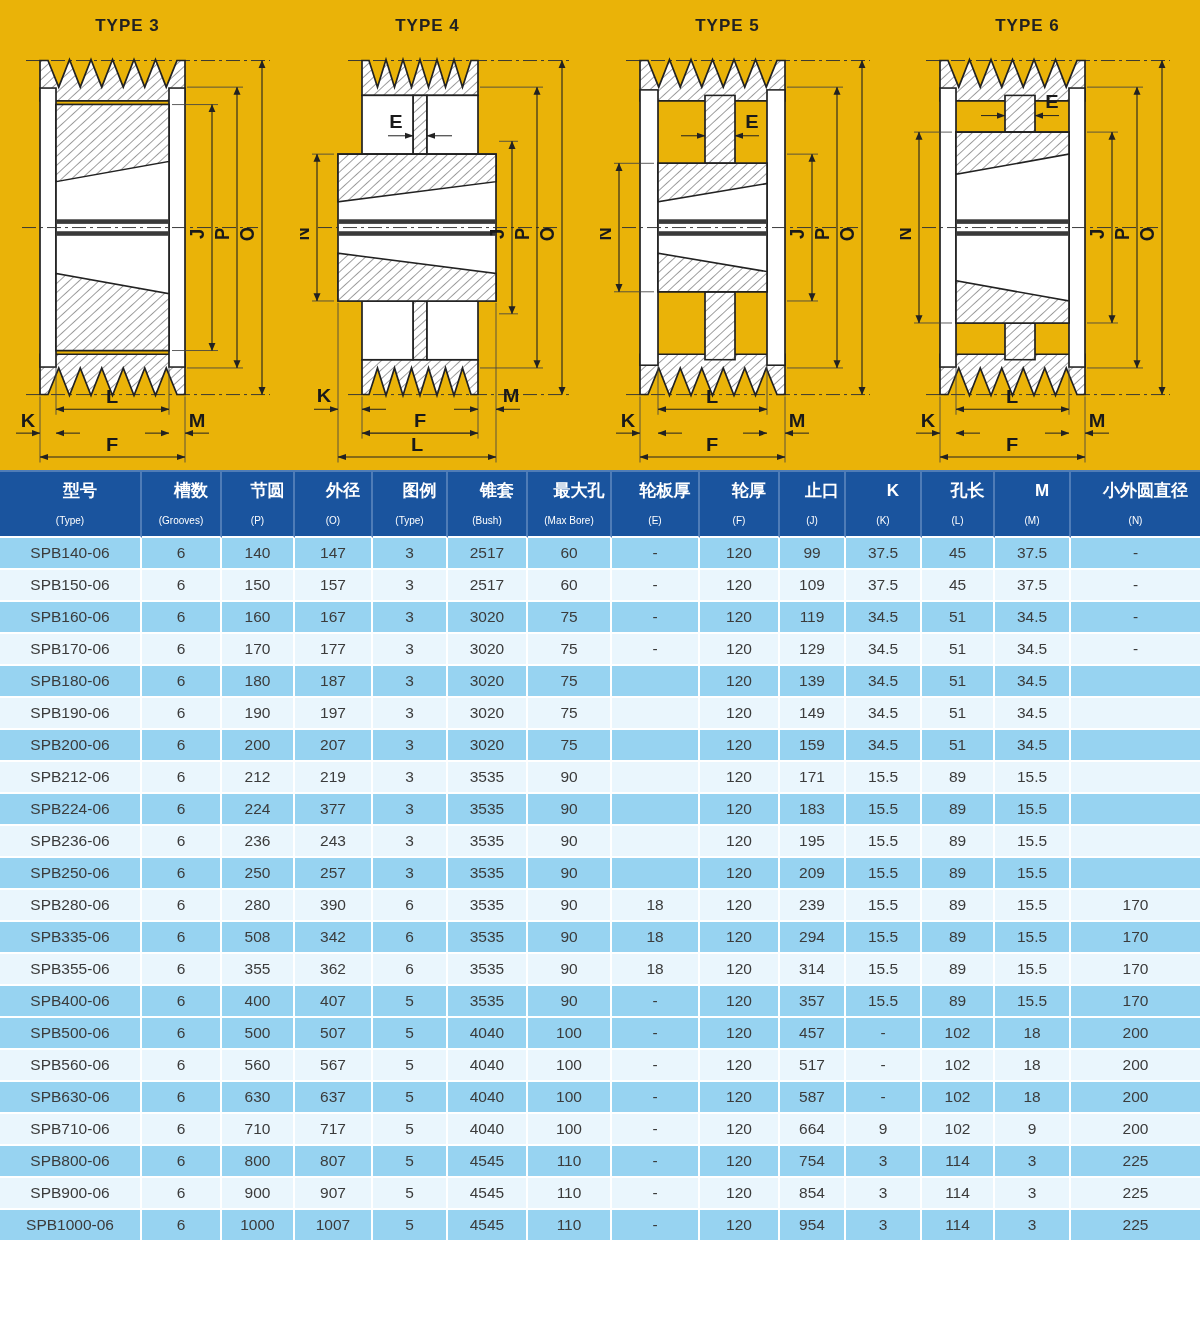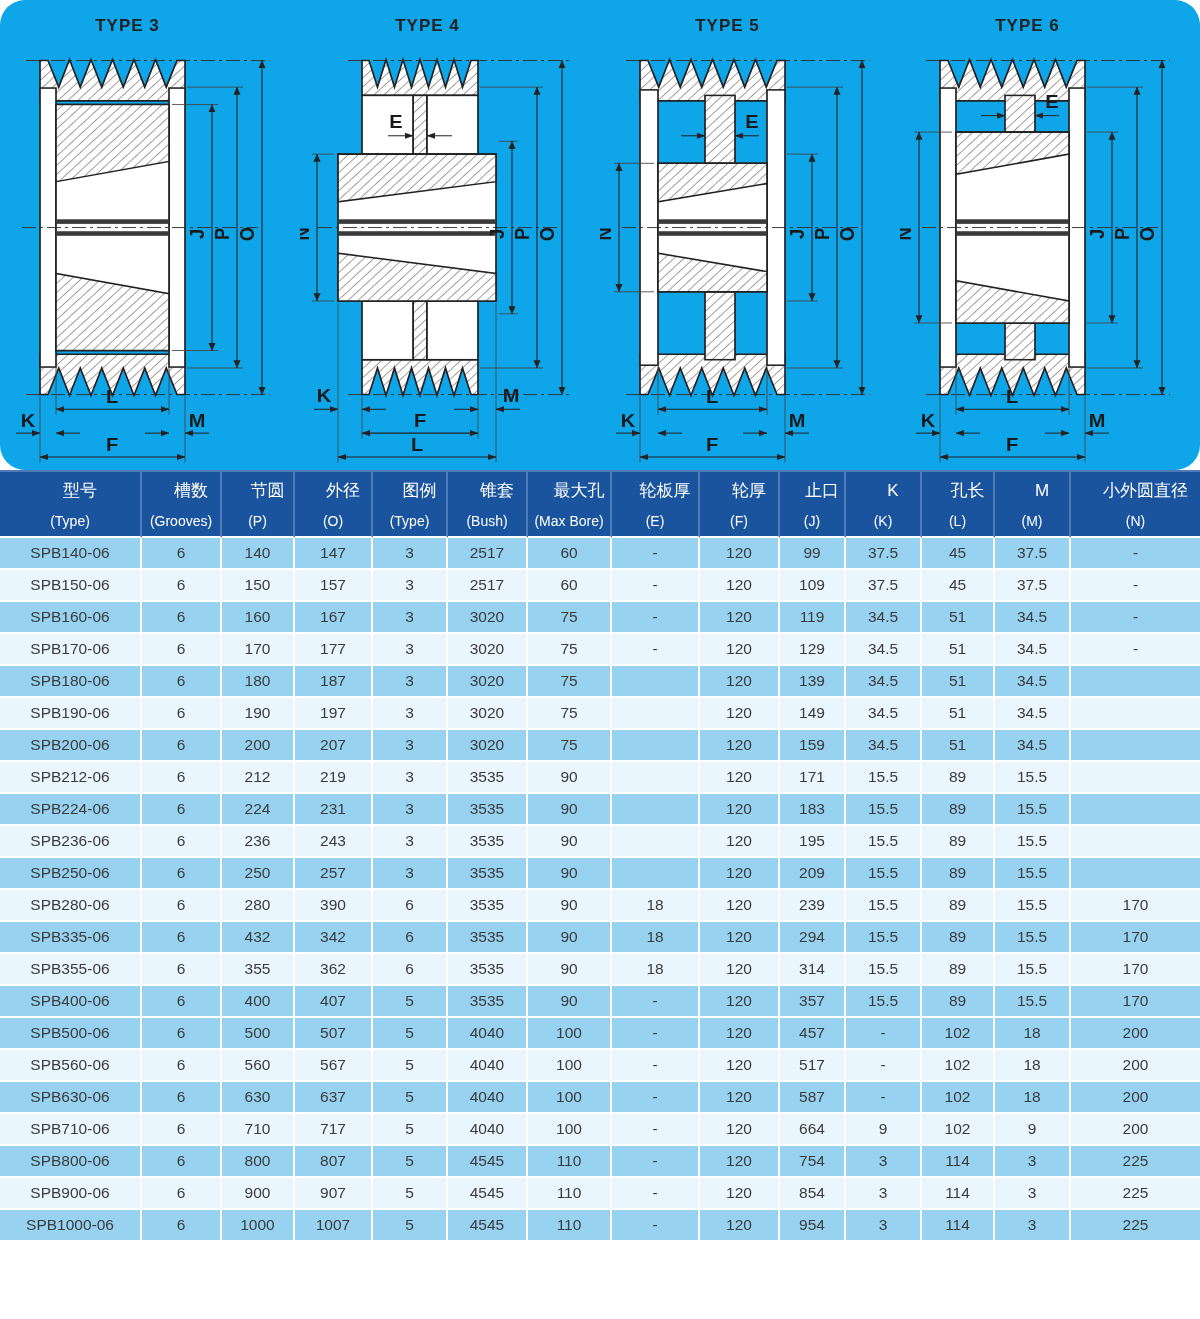--- a/index.html
+++ b/index.html
@@ -1,35 +1,35 @@
 <!DOCTYPE html>
 <html style="--header-bg: #1A549E; --row-dark: #97D3F1; --row-light: #EAF6FD;"><head>
 <meta charset="utf-8">
 <style>
   html,body{margin:0;padding:0;background:#fff;}
   body{width:1200px;height:1319px;font-family:"Liberation Sans",sans-serif;overflow:hidden;}
-  .diagrams{display:flex;width:1200px;height:470px;background:#0ea5e9;border-radius:25px;}
+  .diagrams{display:flex;width:1200px;height:470px;background:#eab308;}
   .diagram{position:relative;width:300px;height:470px;}
   .dtitle{position:absolute;top:16px;left:0;width:255px;text-align:center;
           font-weight:bold;font-size:17px;color:#222;letter-spacing:1px;}
   .diagram svg{position:absolute;top:44px;left:0;}
   .outline{fill:#fff;stroke:#222;stroke-width:1.7;}
   .hatched{fill:url(#hatch);stroke:#222;stroke-width:1.7;}
   .dim{stroke:#222;stroke-width:1.1;fill:none;}
   .ext{stroke:#444;stroke-width:0.9;fill:none;}
   .cl{stroke:#333;stroke-width:1;fill:none;stroke-dasharray:14 4 3 4;}
   .borebar{fill:#3a3a3a;stroke:none;}
   .dlabel{font-family:"Liberation Sans",sans-serif;font-size:20px;font-weight:bold;fill:#1a1a1a;}
   table{width:1200px;border-collapse:separate;border-spacing:0;table-layout:fixed;}
   th{background:var(--header-bg,#1A549E);color:#fff;vertical-align:middle;
      border-right:2px solid #4f7cb7;border-top:2px solid #4f7cb7;border-bottom:2px solid #fff;
      padding:3px 0;height:58px;font-weight:normal;}
   th:last-child{border-right:none;}
-  th .zh{font-size:17px;font-weight:normal;line-height:22px;padding-left:20px;}
-  th .en{font-size:14px;line-height:16px;margin-top:11px;}
+  th .zh{font-size:17px;font-weight:bold;line-height:22px;padding-left:20px;}
+  th .en{font-size:10px;line-height:16px;margin-top:11px;}
   td{height:28px;text-align:center;vertical-align:middle;font-size:15.5px;color:#3b3b3b;
      border-right:2px solid #fff;border-bottom:2px solid #fff;overflow:hidden;white-space:nowrap;}
   td:last-child{border-right:none;}
   tr.dark td{background:var(--row-dark,#97D3F1);}
   tr.light td{background:var(--row-light,#EAF6FD);}
 </style>
 </head>
 <body>
 
 <svg width="0" height="0" style="position:absolute">
@@ -447,21 +447,21 @@
         <td>171</td>
         <td>15.5</td>
         <td>89</td>
         <td>15.5</td>
         <td></td>
       </tr>
       <tr class="dark">
         <td>SPB224-06</td>
         <td>6</td>
         <td>224</td>
-        <td>231</td>
+        <td>377</td>
         <td>3</td>
         <td>3535</td>
         <td>90</td>
         <td></td>
         <td>120</td>
         <td>183</td>
         <td>15.5</td>
         <td>89</td>
         <td>15.5</td>
         <td></td>
@@ -510,21 +510,21 @@
         <td>120</td>
         <td>239</td>
         <td>15.5</td>
         <td>89</td>
         <td>15.5</td>
         <td>170</td>
       </tr>
       <tr class="dark">
         <td>SPB335-06</td>
         <td>6</td>
-        <td>432</td>
+        <td>508</td>
         <td>342</td>
         <td>6</td>
         <td>3535</td>
         <td>90</td>
         <td>18</td>
         <td>120</td>
         <td>294</td>
         <td>15.5</td>
         <td>89</td>
         <td>15.5</td>

